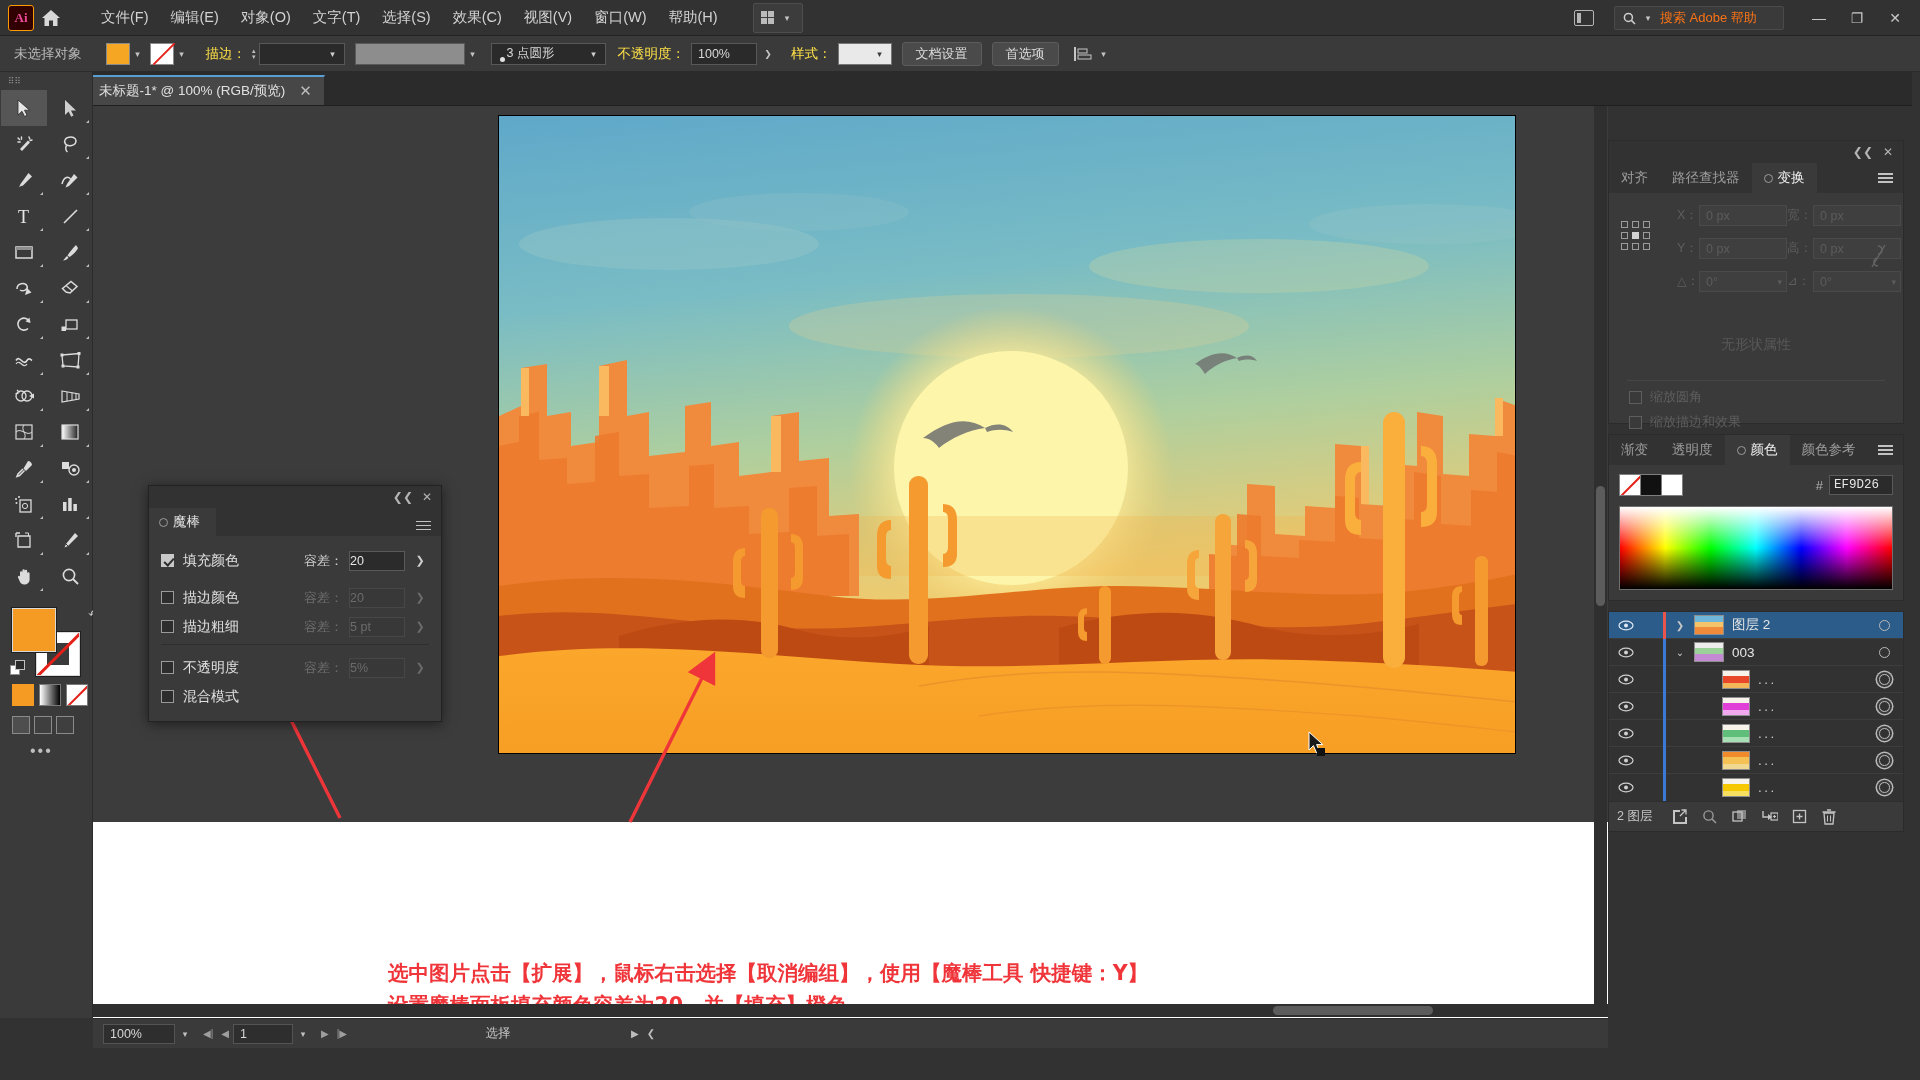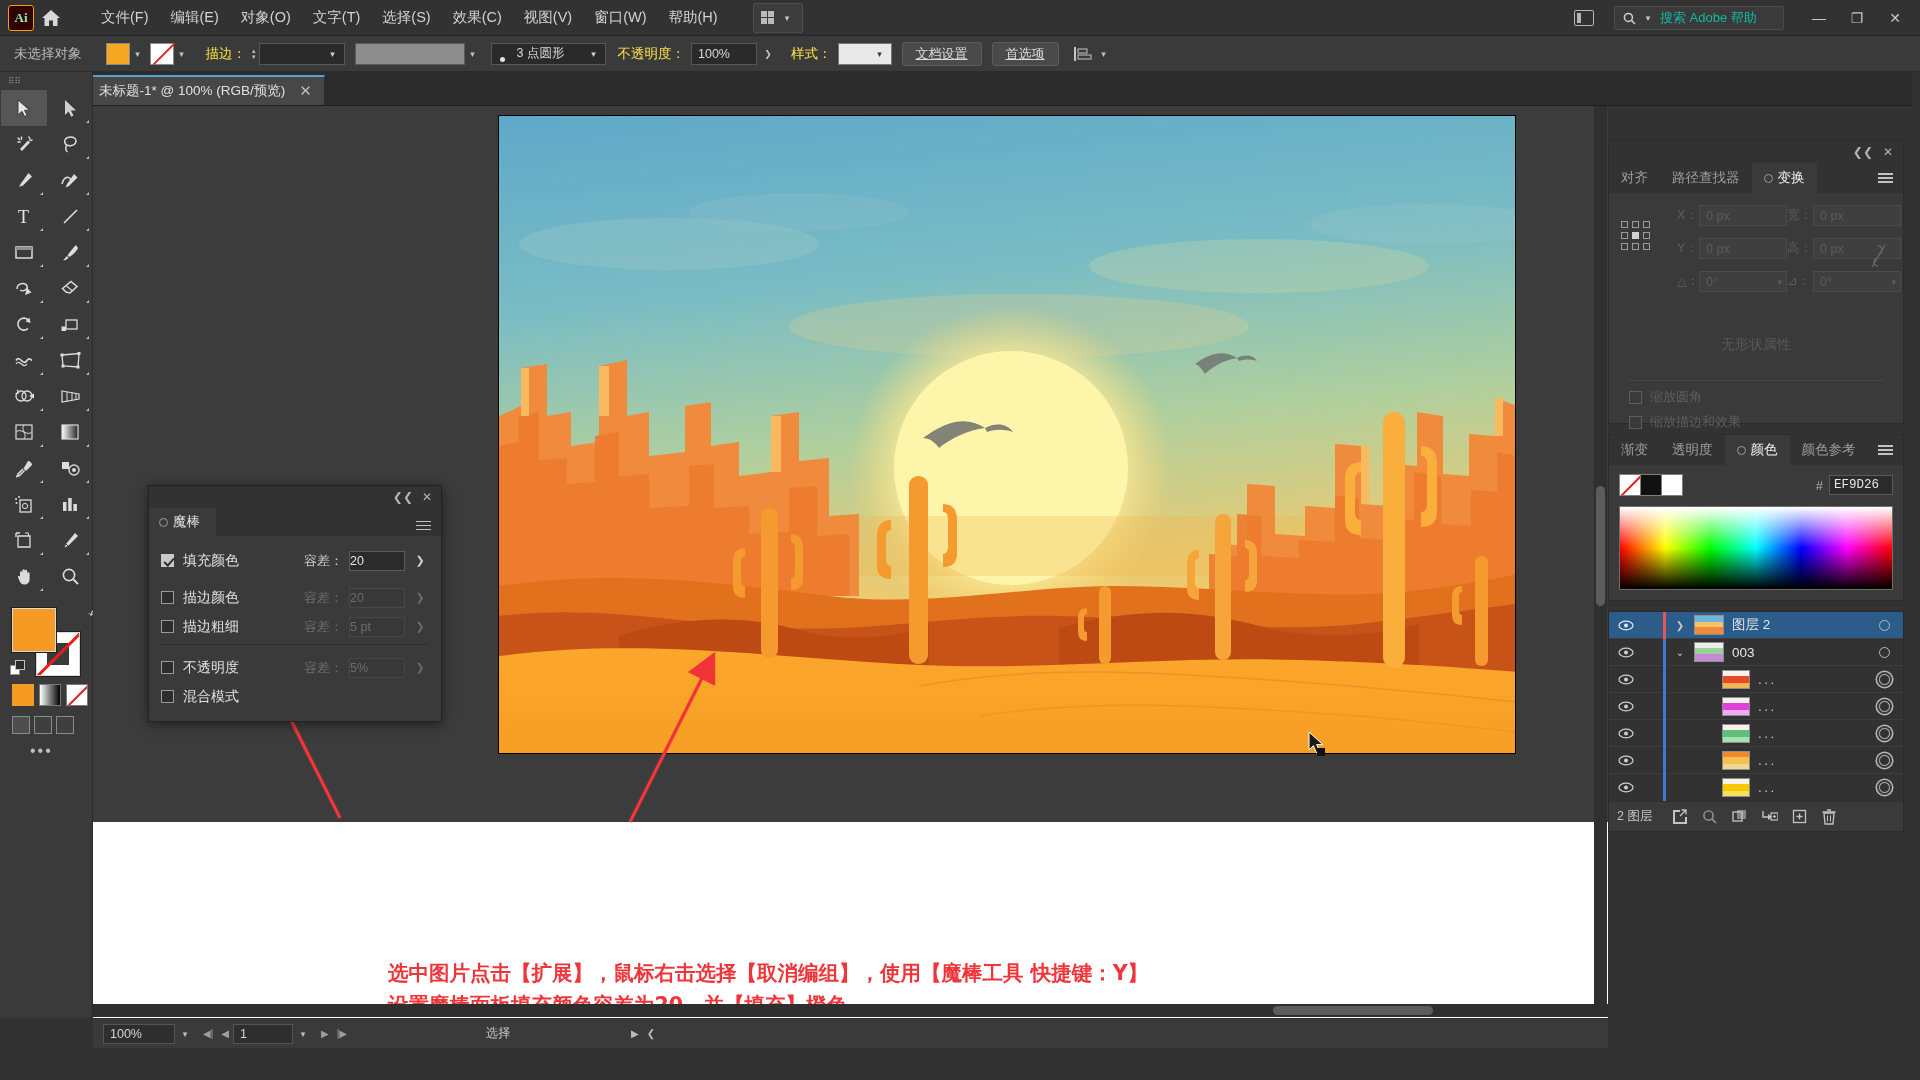--- a/index.html
+++ b/index.html
@@ -15,21 +15,21 @@
 
   
   .menubar {
     position:absolute; left:0; top:0; width:1920px; height:36px;
     background:#323232; display:flex; align-items:center;
     border-bottom:1px solid #232323;
   }
   .ai-logo {
     width:26px; height:26px; margin-left:8px; border-radius:3px;
     background:#310000; border:1px solid #ff9a00;
-    color:#86efac; font-size:13px; font-weight:bold;
+    color:#ec4899; font-size:13px; font-weight:bold;
     display:flex; align-items:center; justify-content:center;
     font-family:"Liberation Serif",serif;
   }
   .home-icon { width:34px; height:36px; display:flex; align-items:center; justify-content:center; }
   .menuitems { display:flex; align-items:center; margin-left:22px; }
   .menuitems span {
     padding:5px 11px; font-size:14.5px; color:#d2d2d2; cursor:default;
   }
   .ws-switch {
     margin-left:24px; display:flex; align-items:center; gap:5px;
@@ -40,21 +40,21 @@
   .menuright { position:absolute; right:0; top:0; height:36px; display:flex; align-items:center; }
   .panel-toggle-icon {
     width:20px; height:16px; border:1.5px solid #b5b5b5; border-radius:2px; position:relative;
   }
   .panel-toggle-icon::before{content:"";position:absolute;left:2px;top:1.5px;width:4px;height:10px;background:#b5b5b5;}
   .searchbox {
     display:flex; align-items:center; gap:4px; margin-left:14px;
     padding:3px 8px; background:#3a3a3a; border:1px solid #4b4b4b; border-radius:2px;
     min-width:170px; height:24px;
   }
-  .searchbox .txt { color:#14b8a6; font-size:13px; }
+  .searchbox .txt { color:#f97316; font-size:13px; }
   .wbtns { display:flex; align-items:center; margin-left:16px; margin-right:6px; gap:0; }
   .wbtn { width:38px; height:30px; display:flex; align-items:center; justify-content:center; color:#c8c8c8; font-size:14px;}
 
   
   .controlbar {
     position:absolute; left:0; top:36px; width:1920px; height:36px;
     background:#3a3a3a; border-bottom:1px solid #2b2b2b;
     display:flex; align-items:center; padding-left:14px; gap:0;
   }
   .cb-label { font-size:13.5px; color:#b9b9b9; margin-right:24px; }
@@ -77,21 +77,21 @@
   }
   .cb-select {
     height:22px; background:#2a2a2a; border:1px solid #585858; display:flex; align-items:center;
     justify-content:space-between; padding:0 3px 0 8px; color:#d8d8d8; font-size:12.5px;
   }
   .cb-select .caret { color:#cfcfcf; }
   .cb-grey-field { height:22px; width:110px; background:#8d8d8d; border:1px solid #5a5a5a; }
   .brushdot{width:5px;height:5px;border-radius:50%;background:#e2e2e2;}
   .cb-btn {
     height:24px; padding:0 13px; background:#4a4a4a; border:1px solid #5c5c5c;
-    display:flex; align-items:center; color:#dcdcdc; font-size:13px; margin-left:10px; border-radius:3px;text-decoration:underline;
+    display:flex; align-items:center; color:#dcdcdc; font-size:13px; margin-left:10px; border-radius:3px;
   }
   .align-icon { margin-left:14px; display:flex; align-items:center; gap:3px; }
 
   
   .tabbar {
     position:absolute; left:85px; top:72px; width:1827px; height:34px;
     background:#2b2b2b; border-bottom:1px solid #1f1f1f; display:flex; align-items:flex-end;
   }
   .doctab {
     height:30px; background:#474747; display:flex; align-items:center; gap:14px;
@@ -359,21 +359,21 @@
       <span></span>
       <span class="caret">▾</span>
     </div>
 
     <div style="display:flex;align-items:center;margin-left:10px;">
       <div class="cb-grey-field"></div>
       <span class="caret">▾</span>
     </div>
 
     <div class="cb-select" style="width:115px;margin-left:10px;">
-      <span style="display:flex;align-items:flex-end;gap:12px;">
+      <span style="display:flex;align-items:flex-end;gap:2px;">
         <span class="brushdot"></span>
         <span>3 点圆形</span>
       </span>
       <span class="caret">▾</span>
     </div>
 
     <span class="cb-text">不透明度：</span>
     <div class="cb-field" style="width:66px;">
       <span>100%</span>
     </div>

